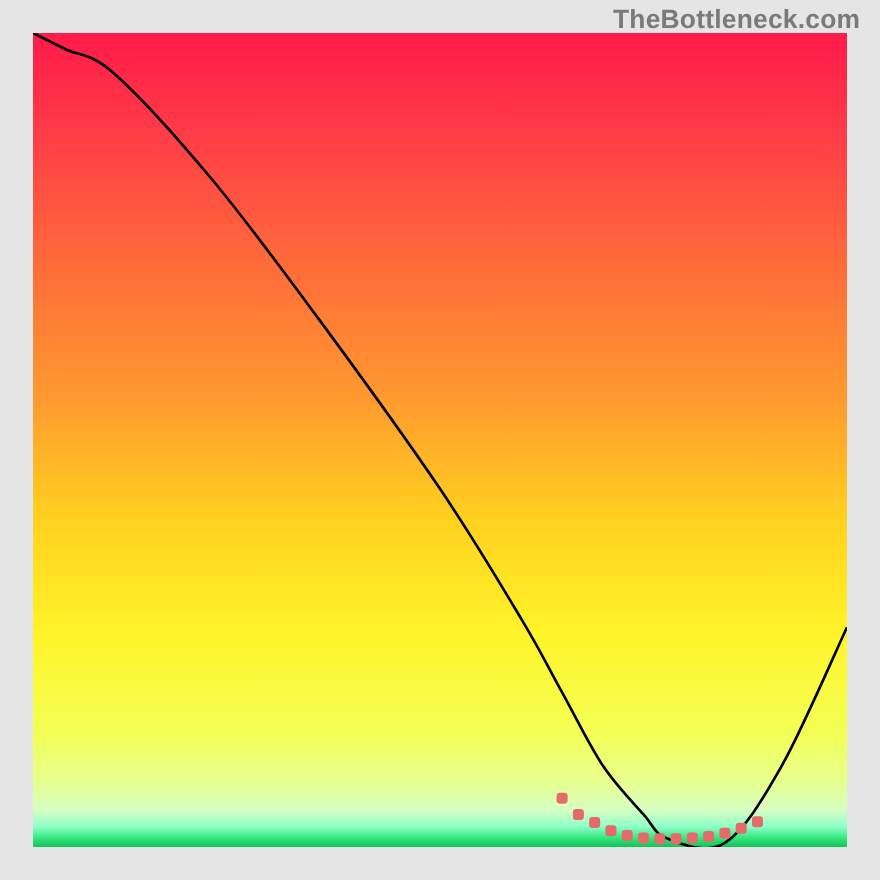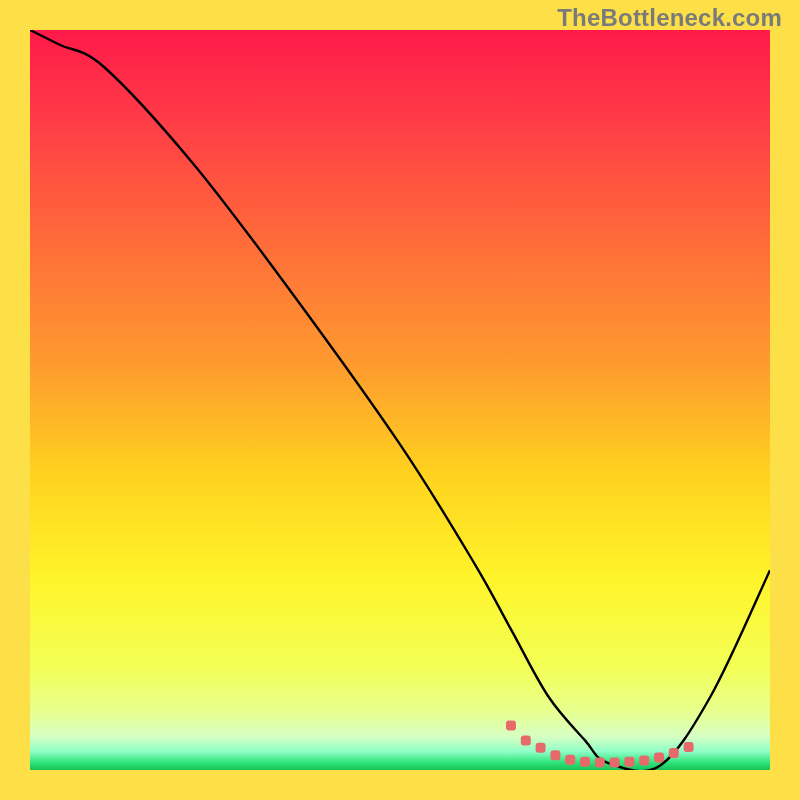--- a/index.html
+++ b/index.html
@@ -8,21 +8,21 @@
     width: 800px;
     height: 800px;
     background: #000;
     overflow: hidden;
     font-family: Arial, Helvetica, sans-serif;
   }
   .frame {
     position: relative;
     width: 800px;
     height: 800px;
-    background: #fde047;
+    background: #e5e5e5;
     text-align: right;
   }
   .attribution {
     position: absolute;
     top: 4px;
     right: 18px;
     color: #7a7a7a;
     font-size: 24px;
     font-weight: 600;
     letter-spacing: 0.2px;

